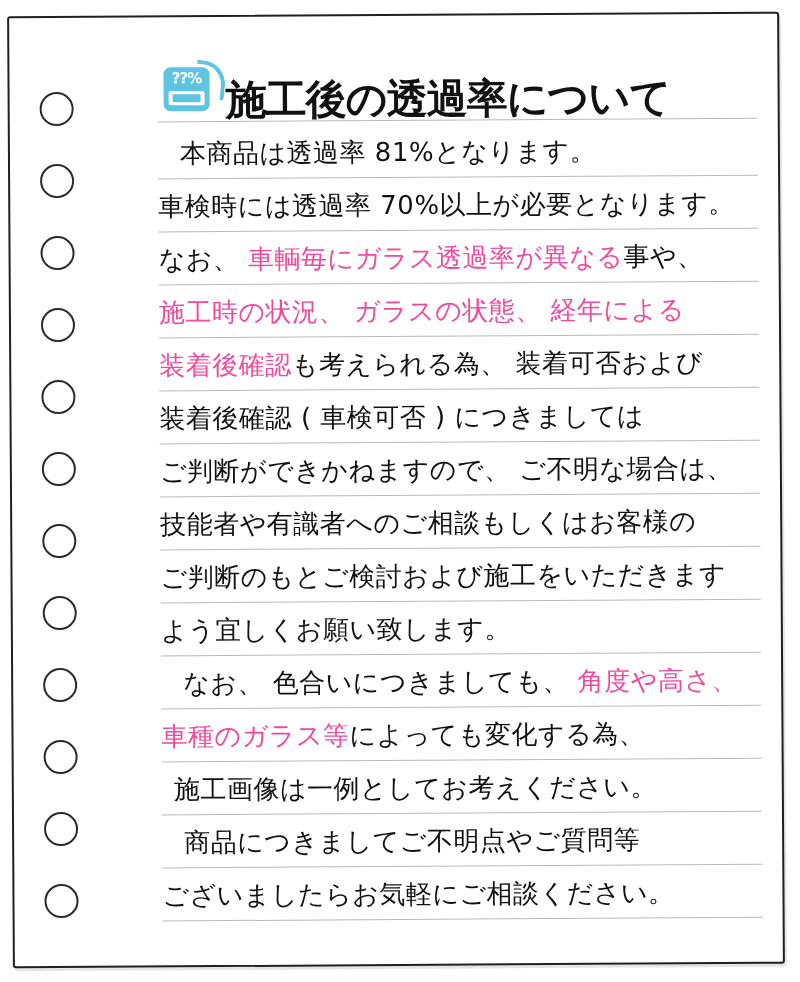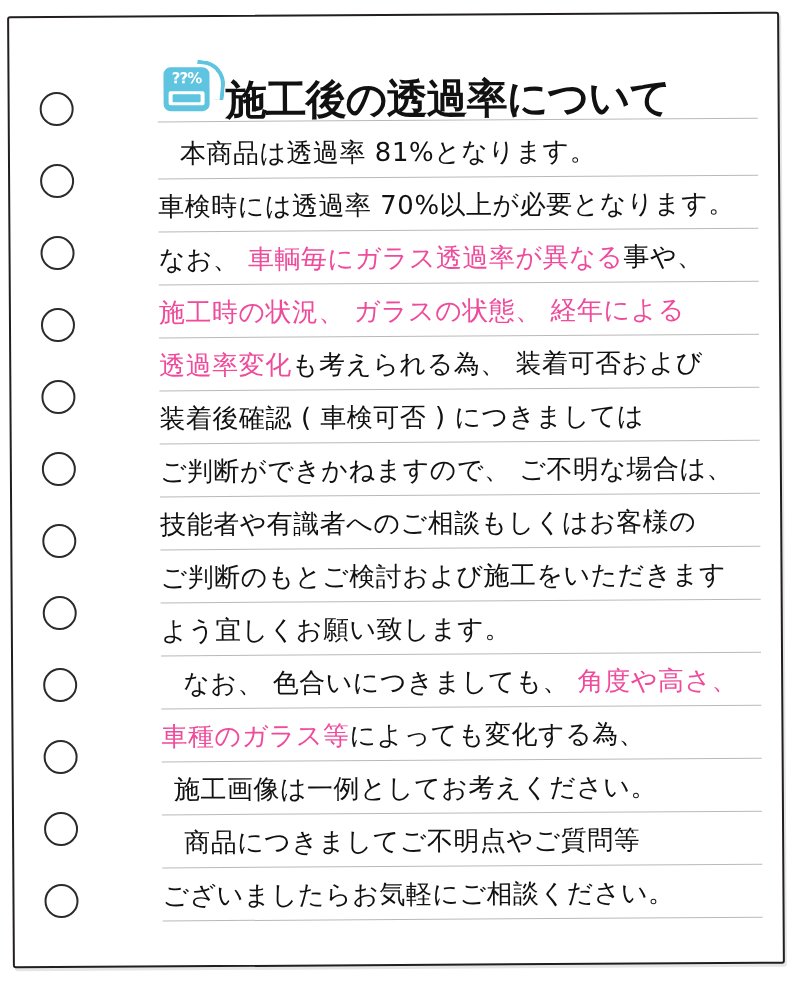--- a/index.html
+++ b/index.html
@@ -201,21 +201,21 @@
         <div class="line">
           <div class="txt"><span class="">車検時には透過率 70%以上が必要となります。</span></div>
         </div>
         <div class="line">
           <div class="txt"><span class="">なお、</span><span class="pink"> 車輌毎にガラス透過率が異なる</span><span class="">事や、</span></div>
         </div>
         <div class="line">
           <div class="txt"><span class="pink">施工時の状況、 ガラスの状態、 経年による</span></div>
         </div>
         <div class="line">
-          <div class="txt"><span class="pink">透過率変化</span><span class="">も考えられる為、 装着可否および</span></div>
+          <div class="txt"><span class="pink">装着後確認</span><span class="">も考えられる為、 装着可否および</span></div>
         </div>
         <div class="line">
           <div class="txt"><span class="">装着後確認 ( 車検可否 ) につきましては</span></div>
         </div>
         <div class="line">
           <div class="txt"><span class="">ご判断ができかねますので、 ご不明な場合は、</span></div>
         </div>
         <div class="line">
           <div class="txt"><span class="">技能者や有識者へのご相談もしくはお客様の</span></div>
         </div>

